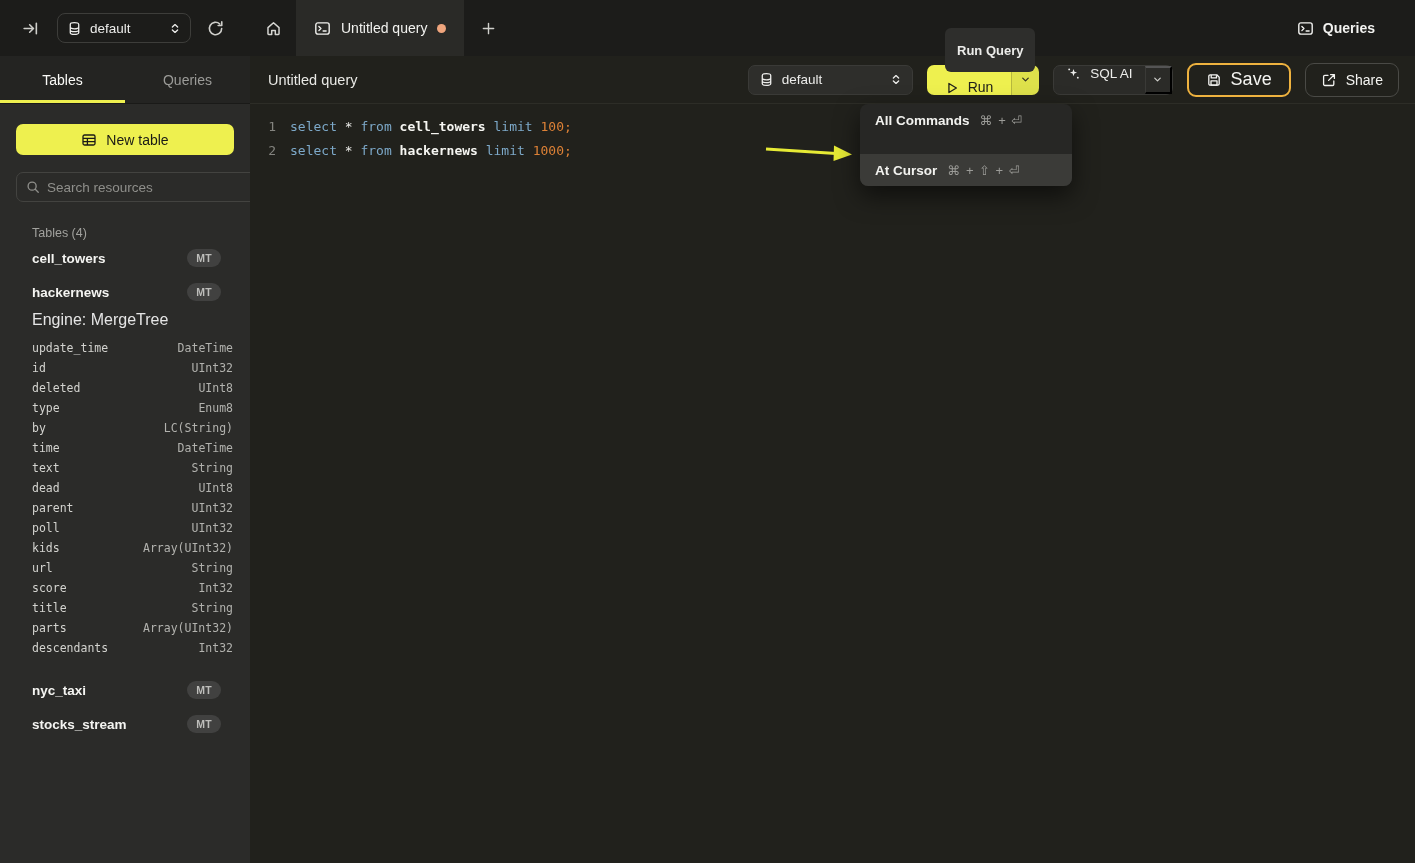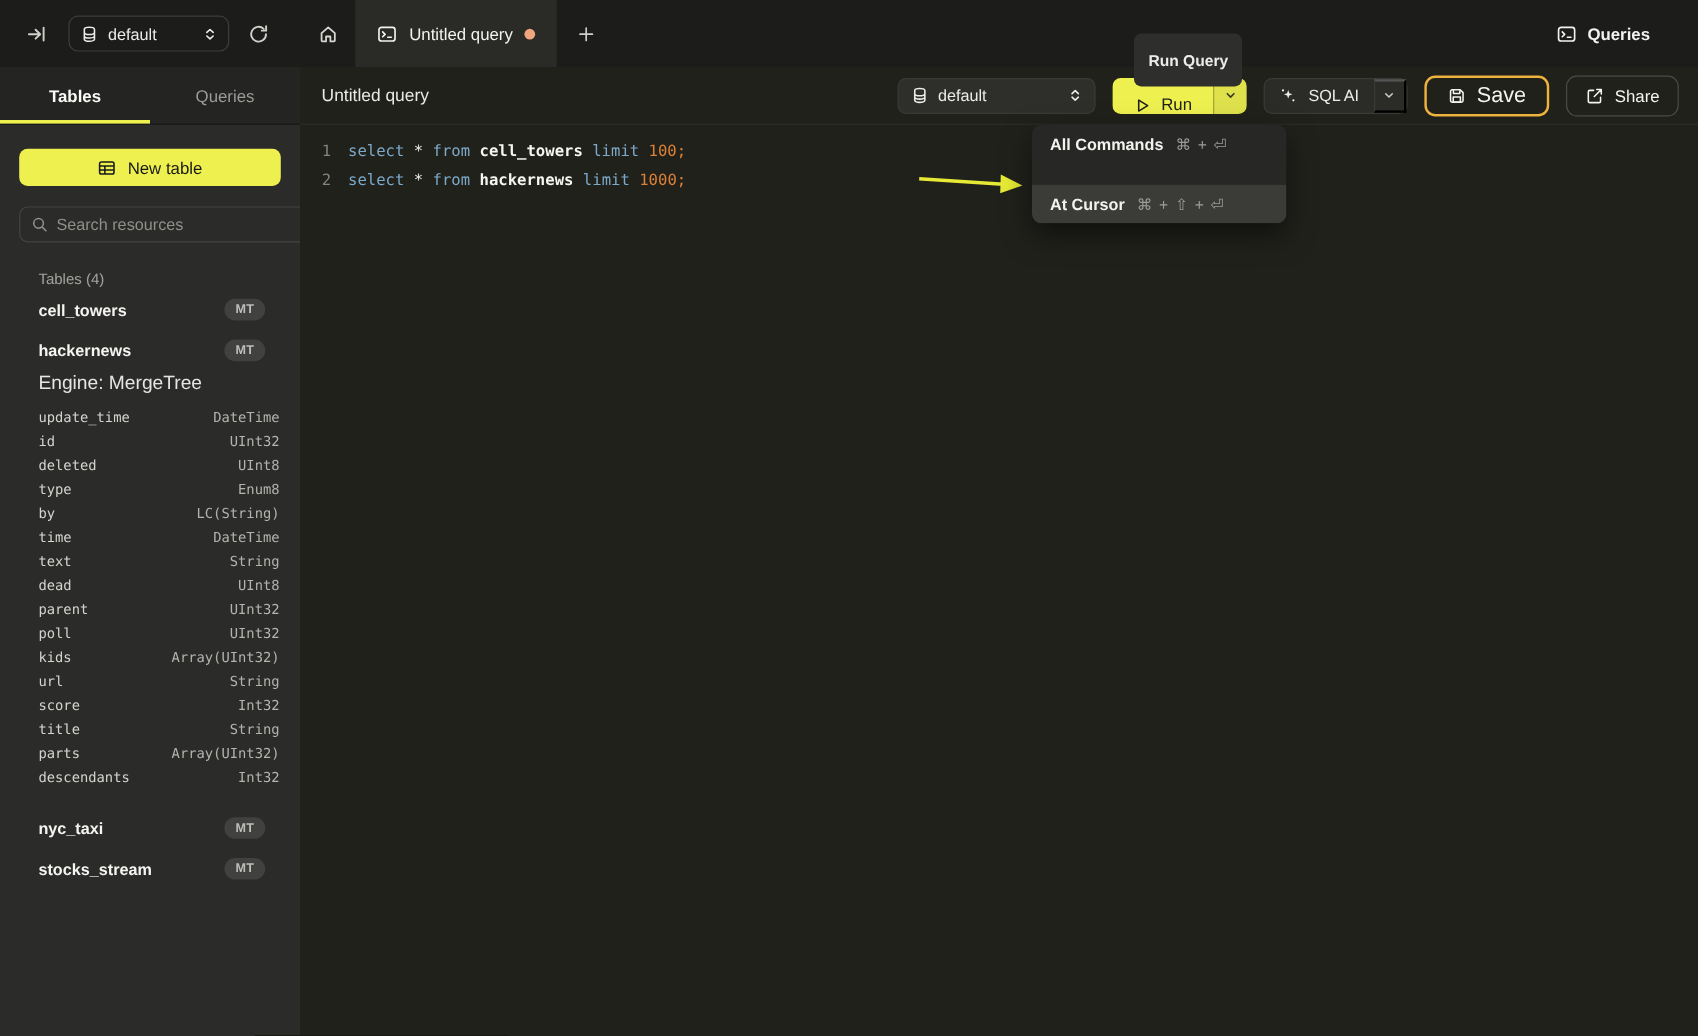--- a/index.html
+++ b/index.html
@@ -23,21 +23,21 @@
   .query-tab { display:flex; align-items:center; gap:10px; padding:0 18px; background:#2a2a27; color:#f2f2ef; cursor:pointer; border:none; }
   .query-tab .t-title { font-size:14px; font-weight:500; }
   .dot { width:9px; height:9px; border-radius:50%; background:#efa57d; }
   .newtab-btn { width:48px; display:flex; align-items:center; justify-content:center; color:#cfcfcb; background:none; border:none; cursor:pointer; }
   .topbar-queries { margin-left:auto; margin-right:40px; display:flex; align-items:center; gap:9px; color:#f2f2f0; background:none; border:none; cursor:pointer; font-weight:700; font-size:14px; }
 
   
   .sidebar { position:absolute; top:56px; left:0; width:250px; bottom:0; background:#2b2b29; }
   .side-tabs { height:48px; display:flex; background:#242422; border-bottom:1px solid #1a1a18; }
   .side-tab { flex:1; display:flex; align-items:center; justify-content:center; font-size:14px; background:none; border:none; cursor:pointer; position:relative; color:#9b9b98; }
-  .side-tab.active { color:#fafaf7; font-weight:700; }
+  .side-tab.active { color:#fafaf7; font-weight:400; }
   .side-tab.active::after { content:""; position:absolute; left:0; right:0; bottom:0; height:3px; background:#eef04f; }
   .new-table { margin:20px 16px 0; width:218px; height:31px; background:#eef04f; color:#1a1a16; border:none; border-radius:7px; font-size:14px; font-weight:500; display:flex; align-items:center; justify-content:center; gap:9px; cursor:pointer; }
   .search-box { margin:17px 16px 0; width:247px; height:30px; border:1px solid #434340; border-radius:7px; display:flex; align-items:center; padding:0 9px; gap:7px; color:#8f8f8b; }
   .search-box input { flex:1; background:transparent; border:none; outline:none; color:#e6e6e2; font-size:13.5px; font-family:"Liberation Sans",sans-serif; }
   .search-box input::placeholder { color:#8f8f8b; }
   .section-title { margin:24px 0 0 32px; font-size:12.5px; color:#a2a29e; }
   .tbl-row { height:32px; margin-top:2px; display:flex; align-items:center; justify-content:space-between; padding:0 29px 0 32px; cursor:pointer; }
   .tbl-row:first-of-type { margin-top:12px; }
   .tbl-name { font-size:13.5px; font-weight:600; color:#f4f4f1; }
   .mt-badge { background:#414140; color:#bdbdba; font-size:10.5px; font-weight:600; padding:3px 9px; border-radius:10px; letter-spacing:.3px; }
@@ -50,21 +50,21 @@
   
   .main { position:absolute; top:56px; left:250px; right:0; bottom:0; background:#21211c; }
   .editor-header { height:48px; display:flex; align-items:center; padding:0 16px 0 18px; border-bottom:1px solid #2d2d27; }
   .editor-title { font-size:14.5px; color:#e9e9e5; }
   .toolbar { margin-left:auto; display:flex; align-items:center; gap:14px; }
   .tb-select { width:165px; height:30px; background:#2e2e2b; border:1px solid #3a3a37; border-radius:7px; display:flex; align-items:center; gap:8px; padding:0 10px; color:#ececea; cursor:pointer; }
   .tb-select .lbl { flex:1; text-align:left; font-size:13.5px; }
   .run-split { display:flex; height:30px; border-radius:7px; overflow:hidden; cursor:pointer; }
   .run-main { display:flex; align-items:flex-end; gap:9px; padding:0 18px; background:#eef04f; color:#20201a; border:none; font-size:14px; font-weight:500; cursor:pointer; }
   .run-caret { width:28px; background:#dee14b; border:none; border-left:1px solid rgba(0,0,0,.18); color:#3a3a22; display:flex; align-items:center; justify-content:center; cursor:pointer; }
-  .sqlai-btn { height:30px; background:#2b2b28; border:1px solid #3a3a37; border-radius:7px; display:flex; align-items:center; color:#ececea; padding:0; cursor:pointer; }
+  .sqlai-btn { height:30px; background:#2b2b28; border:1px solid #3a3a37; border-radius:7px; display:flex; align-items:flex-start; color:#ececea; padding:0; cursor:pointer; }
   .sqlai-main { display:flex; align-items:center; gap:9px; padding:0 12px; font-size:13.5px; }
   .sqlai-caret { width:27px; align-self:stretch; display:flex; align-items:center; justify-content:center; border-left:1px solid #3a3a37; color:#cfcfcb; }
   .save-btn { height:34px; padding:0 17px; background:transparent; border:2px solid #eeb23f; border-radius:9px; color:#f4f4f1; font-size:18px; font-weight:500; display:flex; align-items:center; gap:9px; cursor:pointer; }
   .share-btn { height:34px; padding:0 15px; background:transparent; border:1px solid #4a4a46; border-radius:9px; color:#f4f4f1; font-size:14px; font-weight:400; display:flex; align-items:center; gap:9px; cursor:pointer; }
 
   .code-area { padding-top:11px; font-family:"DejaVu Sans Mono", monospace; font-size:13px; }
   .code-line { display:flex; line-height:24px; white-space:pre; }
   .ln { width:26px; text-align:right; color:#84847f; margin-right:14px; flex:none; }
   .tok-keyword { color:#7da9c9; }
   .tok-plain { color:#eaeae6; }

